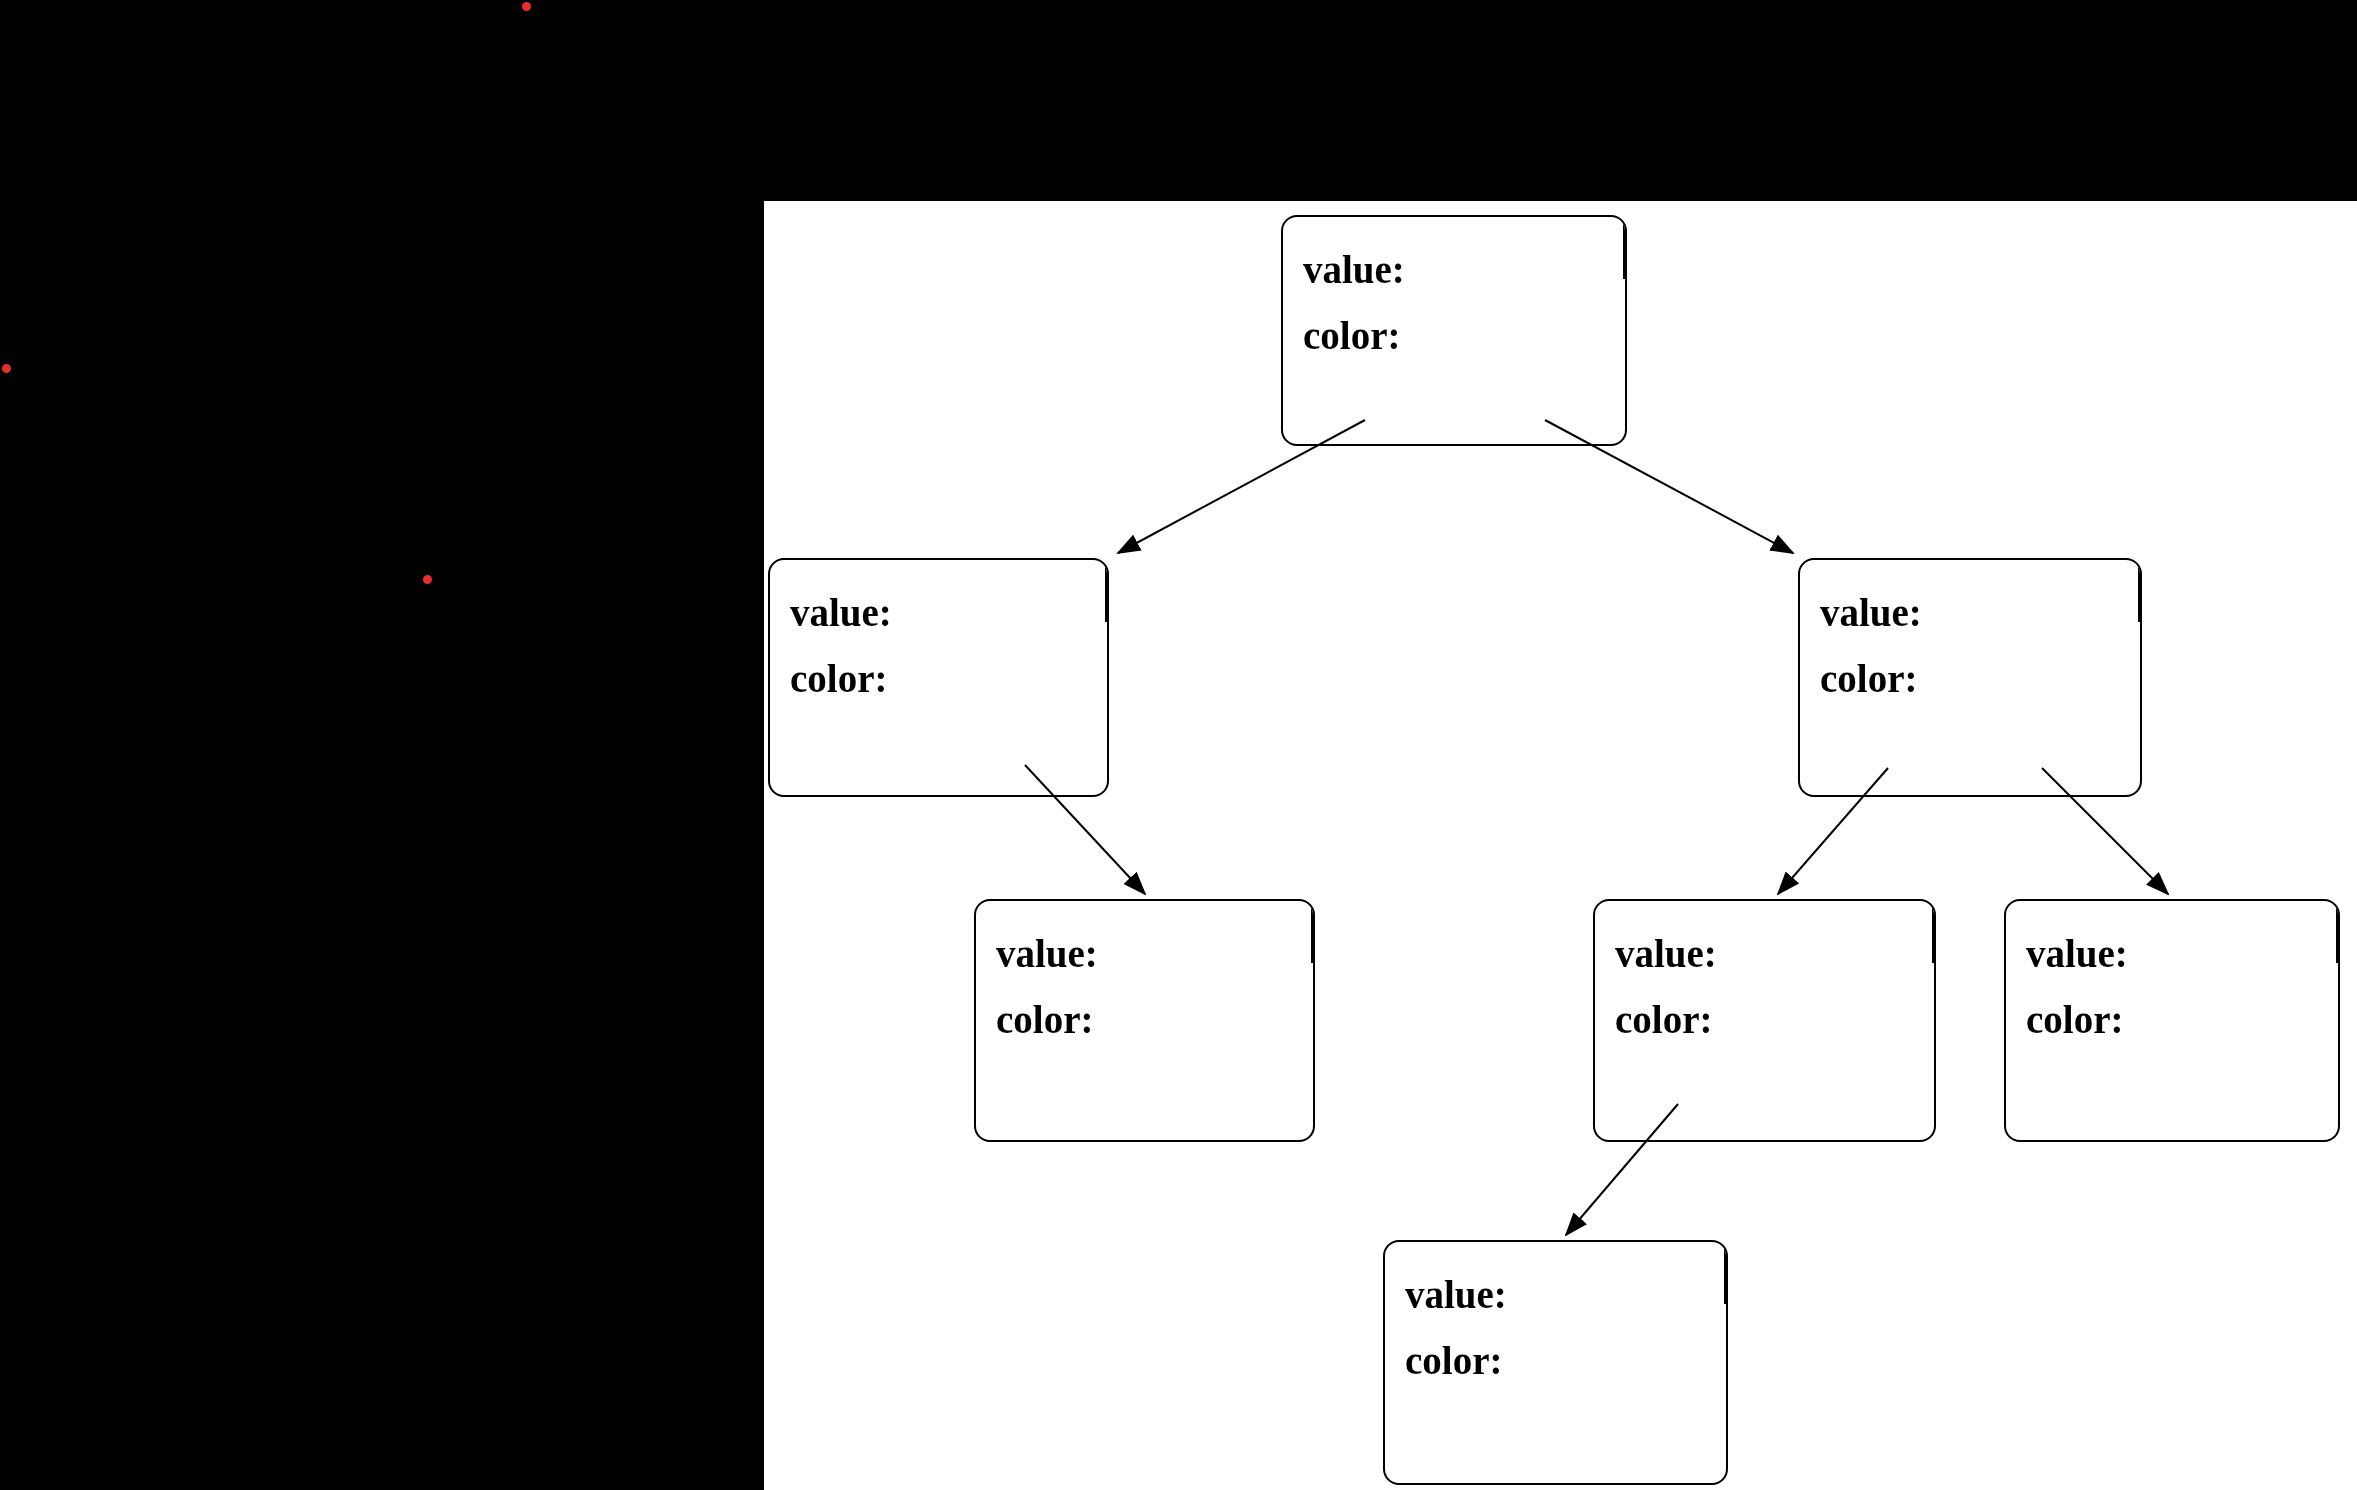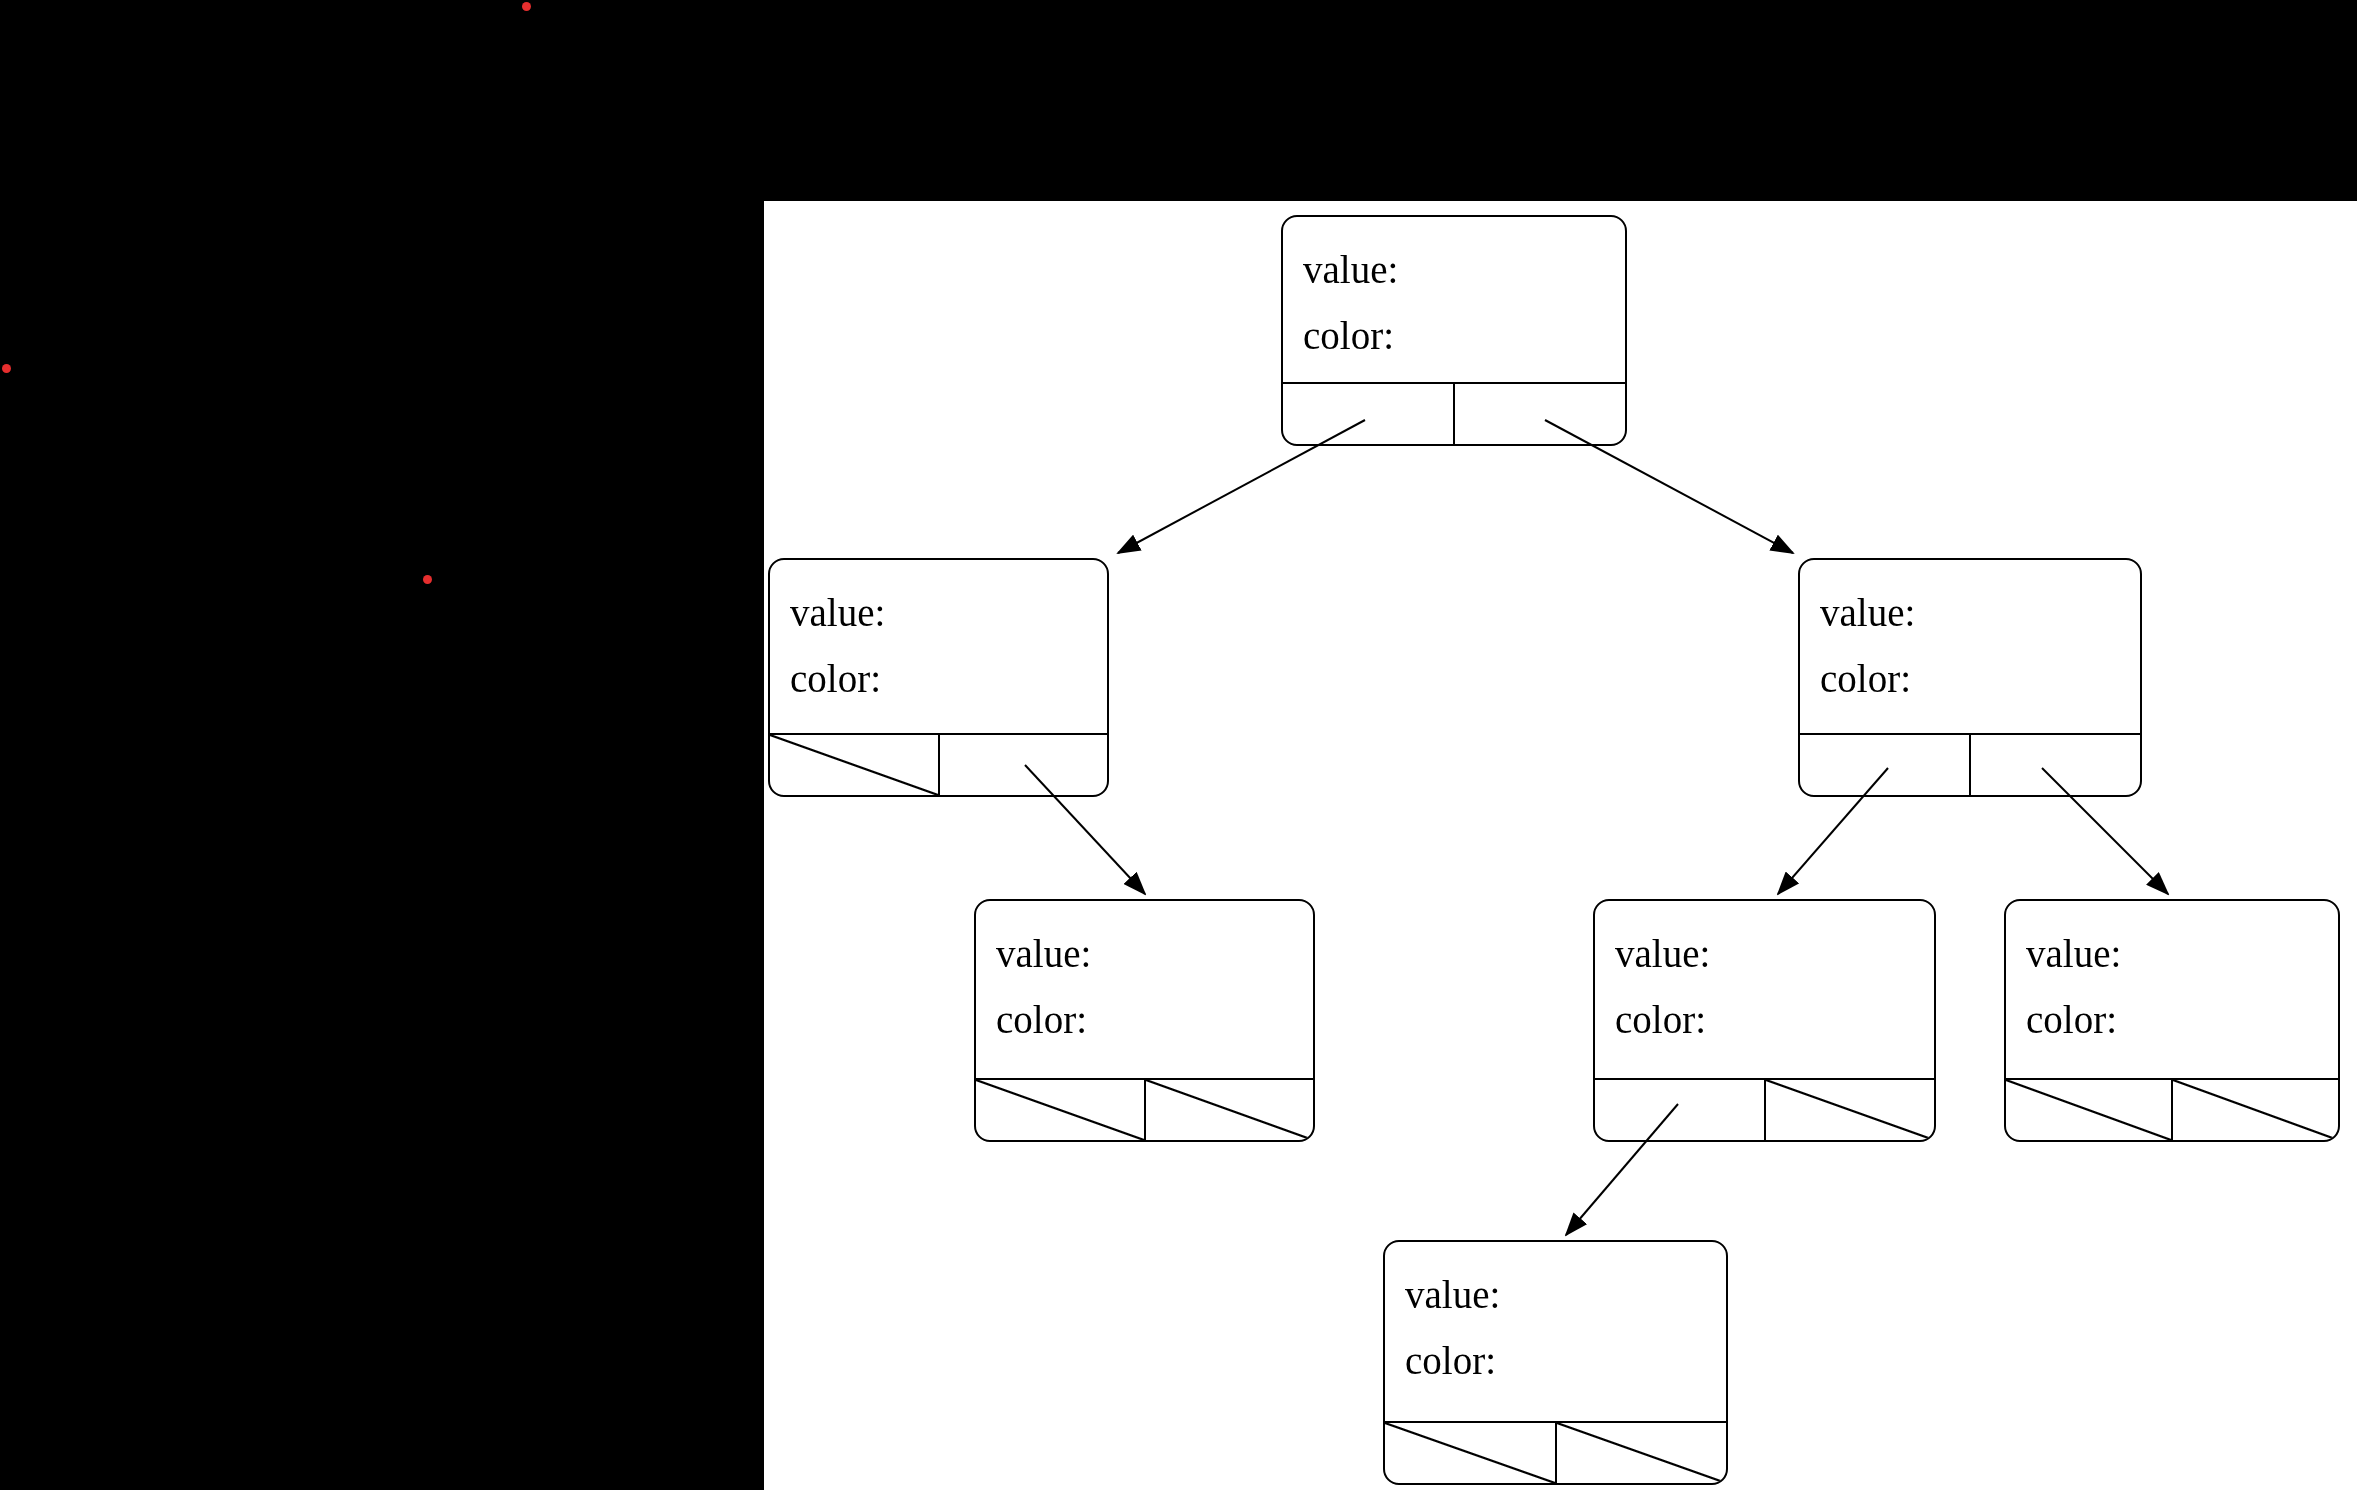--- a/index.html
+++ b/index.html
@@ -27,22 +27,22 @@
     width: 2357px; height: 1490px;
     z-index: 3;
     pointer-events: none;
   }
   .node {
     position: absolute;
     background: #fff;
     border: 2px solid #000;
     border-radius: 16px;
     display: flex;
-    flex-direction: column;
     overflow: hidden;
+    font-weight: bold;
   }
   .fields {
     flex: 1;
     padding: 20px 0 0 20px;
   }
   .field {
     font-size: 39px;
     line-height: 66px;
     color: #000;
     white-space: nowrap;

